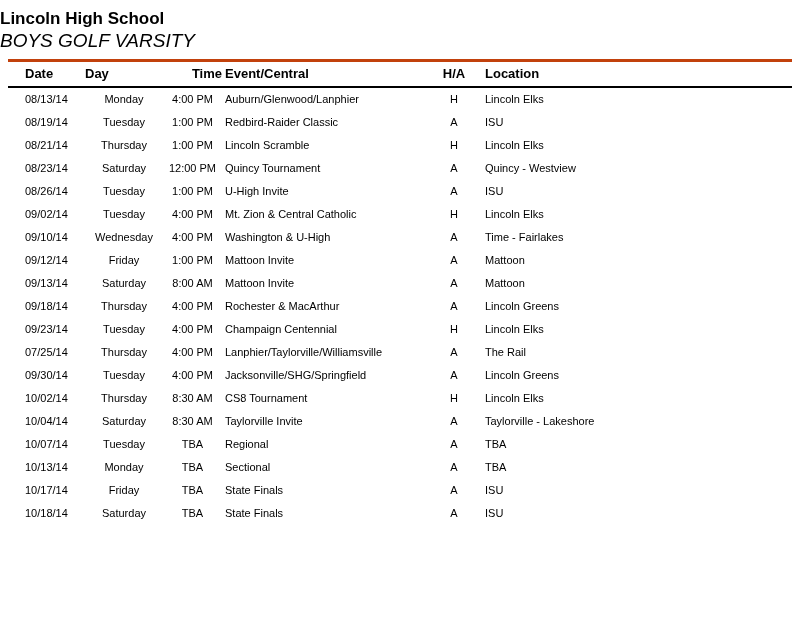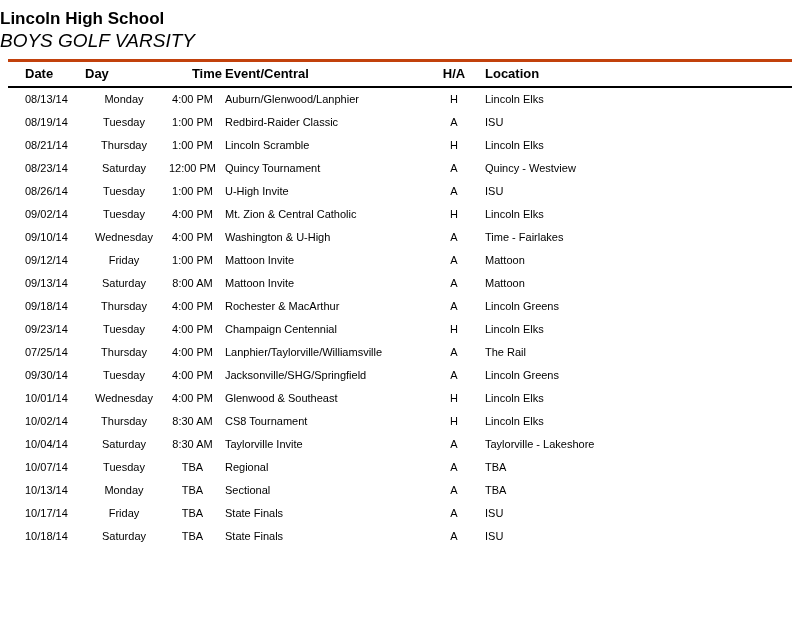--- a/index.html
+++ b/index.html
@@ -181,28 +181,20 @@
           </tr>
           <tr>
             <td class="c0">09/30/14</td>
             <td class="c1">Tuesday</td>
             <td class="c2">4:00 PM</td>
             <td class="c3">Jacksonville/SHG/Springfield</td>
             <td class="c4">A</td>
             <td class="c5">Lincoln Greens</td>
           </tr>
           <tr>
-            <td class="c0">10/01/14</td>
-            <td class="c1">Wednesday</td>
-            <td class="c2">4:00 PM</td>
-            <td class="c3">Glenwood &amp; Southeast</td>
-            <td class="c4">H</td>
-            <td class="c5">Lincoln Elks</td>
-          </tr>
-          <tr>
             <td class="c0">10/02/14</td>
             <td class="c1">Thursday</td>
             <td class="c2">8:30 AM</td>
             <td class="c3">CS8 Tournament</td>
             <td class="c4">H</td>
             <td class="c5">Lincoln Elks</td>
           </tr>
           <tr>
             <td class="c0">10/04/14</td>
             <td class="c1">Saturday</td>

